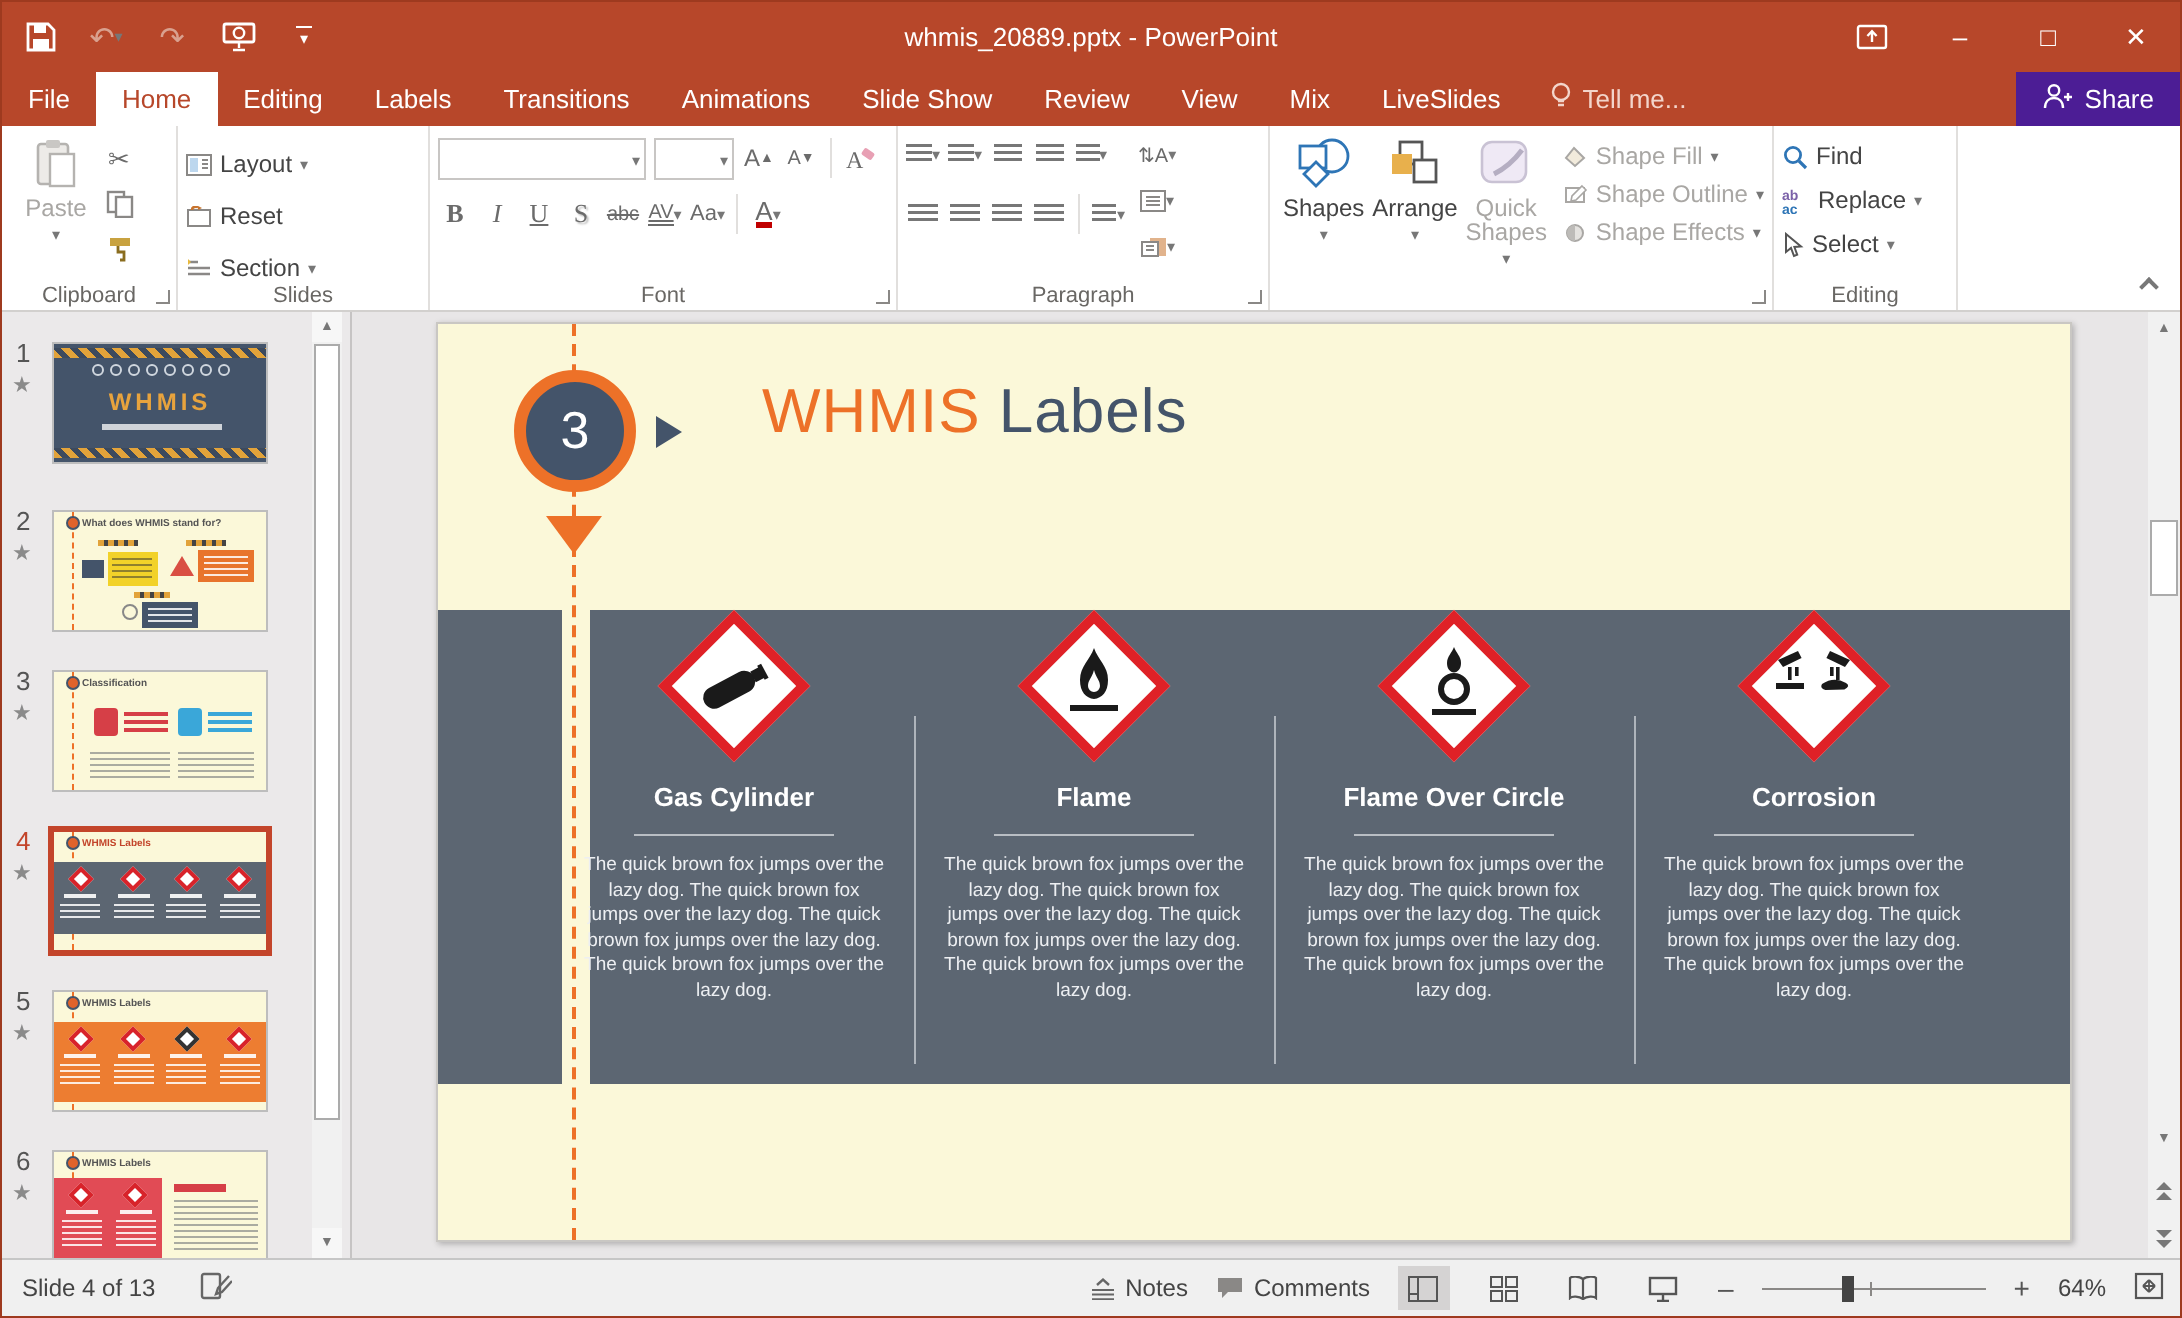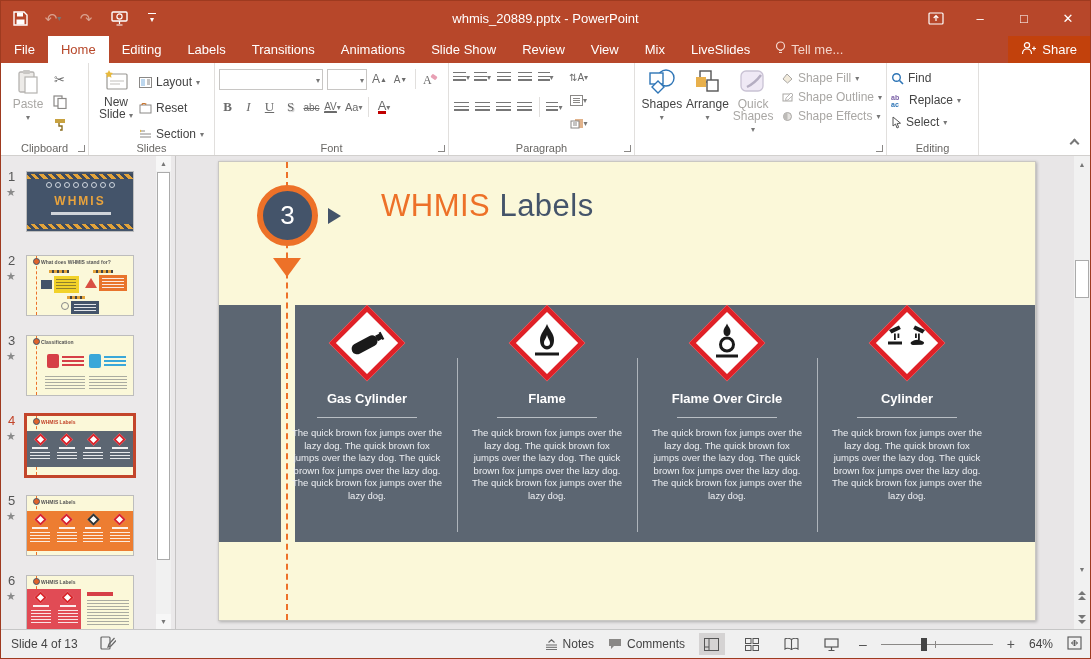--- a/index.html
+++ b/index.html
@@ -16,21 +16,21 @@
   .winctl { position:absolute; right:0; top:0; height:35px; display:flex; }
   .winbtn { width:44px; height:35px; display:flex; align-items:center; justify-content:center; font-size:13px; color:#fff; }
 
   
   .tabrow { position:absolute; top:35px; left:0; right:0; height:27px; background:#B7472A; display:flex; align-items:stretch; color:#fff; font-size:13px; }
   .tab { padding:0 13px; display:flex; align-items:center; cursor:default; }
   .tab.active { background:#fff; color:#B7472A; }
   .tellme { display:flex; align-items:center; gap:5px; padding:0 12px; color:#F3D5CB; }
   .tabspacer { flex:1; }
   .account { display:flex; align-items:center; padding:0 14px; }
-  .sharebtn { display:flex; align-items:center; gap:6px; padding:0 13px; background:#c2410c; }
+  .sharebtn { display:flex; align-items:center; gap:6px; padding:0 13px; background:#4c1d95; }
 
   
   .ribbon { position:absolute; top:62px; left:0; right:0; height:93px; background:#fff; border-bottom:1px solid #D2D0CE; display:flex; font-size:12px; color:#444; }
   .rgroup { position:relative; flex-shrink:0; border-right:1px solid #E1DFDD; padding:3px 4px 16px 4px; }
   .glabel { position:absolute; bottom:1px; left:0; right:0; text-align:center; font-size:11px; color:#696764; }
   .launcher { position:absolute; right:3px; bottom:3px; width:7px; height:7px; border-right:1px solid #8A8886; border-bottom:1px solid #8A8886; }
   .bigbtn { display:inline-flex; flex-direction:column; align-items:center; width:46px; padding-top:3px; gap:3px; text-align:center; line-height:12px; color:#444; }
   .smallrow { display:flex; align-items:center; gap:4px; height:22px; white-space:nowrap; }
   .dd { font-size:8px; color:#777; }
   .combo { height:21px; border:1px solid #C8C6C4; background:#fff; position:relative; }
@@ -208,28 +208,20 @@
               </svg>
           </span>
         </div>
       </div>
       <div class="glabel">Clipboard</div>
       <span class="launcher"></span>
     </div>
 
     <div class="rgroup" style="width:126px;">
       <div style="display:flex;">
-        <div class="bigbtn">
-          <svg width="26" height="24" viewBox="0 0 26 24">
-              <rect x="4" y="5" width="20" height="15" rx="1" fill="#fff" stroke="#9a9894" stroke-width="1.2"></rect>
-              <path d="M7 12 h14 M7 15 h10" stroke="#c2c0bc" stroke-width="1.2"></path>
-              <path d="M6 1 l1.2 2.6 2.8.4 -2 2 .5 2.8 -2.5-1.3 -2.5 1.3 .5-2.8 -2-2 2.8-.4 Z" fill="#E8B93C"></path>
-            </svg>
-          <span><span>New Slide</span> <span class="dd">▾</span></span>
-        </div>
         <div style="display:flex;flex-direction:column;gap:4px;padding-top:5px;">
           <span class="smallrow">
             <svg width="13" height="11" viewBox="0 0 13 11">
                 <rect x="0.5" y="0.5" width="12" height="10" fill="#fff" stroke="#8a8886"></rect>
                 <rect x="2" y="2" width="4" height="7" fill="#BDD7EE"></rect>
                 <path d="M8 3 h3 M8 5 h3 M8 7 h3" stroke="#8a8886"></path>
               </svg>
             <span>Layout</span>
               <span class="dd">▾</span>
           </span>
@@ -684,21 +676,21 @@
               <rect x="9" y="12.5" width="1.8" height="6.5"></rect>
               <rect x="12.5" y="12.5" width="1.8" height="4.5"></rect>
               <rect x="3" y="20.5" width="14" height="3"></rect>
               <polygon points="40,9 30,4.5 28.2,8 37.5,12.5"></polygon>
               <rect x="33" y="12.5" width="1.8" height="6.5"></rect>
               <rect x="30" y="12.5" width="1.8" height="4.5"></rect>
               <path d="M26 21 q6 -4 12 -0.5 q2.5 1.6 -0.8 3.2 l-9.5 0.3 q-3 -1 -1.7 -3 Z"></path>
             </g>
           </svg>
         </div>
-        <h3>Cylinder</h3>
+        <h3>Corrosion</h3>
         <div class="rule"></div>
         <p>The quick brown fox jumps over the lazy dog. The quick brown fox jumps over the lazy dog. The quick brown fox jumps over the lazy dog. The quick brown fox jumps over the lazy dog.</p>
       </div>
     </div>
   </div>
 
   <div class="vscroll">
     <span class="sbtn" style="top:0;">▲</span>
     <div class="vthumb"></div>
     <span class="sbtn" style="bottom:52px;">▼</span>

